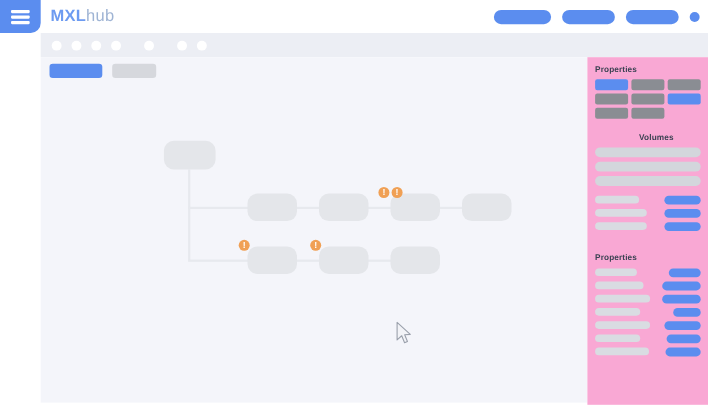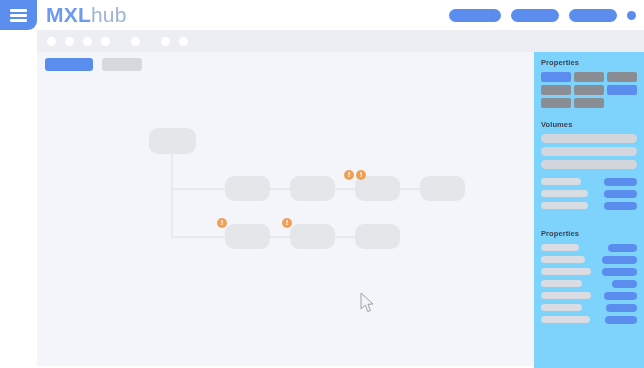--- a/index.html
+++ b/index.html
@@ -16,21 +16,21 @@
   .topbar{position:absolute;left:0;top:0;width:644px;height:30px;background:#ffffff;}
   .menu-btn{
     position:absolute;left:0;top:0;width:37px;height:30px;
     background:#5b8def;border-bottom-right-radius:9px;
     display:flex;align-items:center;justify-content:center;cursor:pointer;
   }
   .menu-btn .bars{width:17px;height:13px;display:flex;flex-direction:column;justify-content:space-between;}
   .menu-btn .bars i{display:block;height:3px;background:#ffffff;border-radius:1px;}
   .brand{
     position:absolute;left:46px;top:4px;
-    font-size:21px;letter-spacing:.2px;line-height:22px;white-space:nowrap;
+    font-size:15px;letter-spacing:.2px;line-height:22px;white-space:nowrap;
   }
   .brand .b1{color:#6d9bf1;font-weight:700;}
   .brand .b2{color:#9fb4d4;font-weight:400;}
 
   .topbtns{position:absolute;right:8px;top:8px;height:14px;display:flex;align-items:center;gap:10px;}
   .pill-btn{height:13px;border-radius:7px;background:#5b8def;cursor:pointer;}
   .pill-btn.w1{width:52px;}
   .pill-btn.w2{width:48px;}
   .pill-btn.w3{width:48px;}
   .dot-btn{width:9px;height:9px;border-radius:50%;background:#5b8def;cursor:pointer;}
@@ -70,21 +70,21 @@
     background:#f0a055;color:#ffffff;font-size:8px;line-height:10px;
     text-align:center;font-weight:700;font-family:"Liberation Sans",sans-serif;
     cursor:pointer;
   }
 
   .cursor{position:absolute;left:322px;top:240px;width:16px;height:22px;pointer-events:none;}
 
   
   .sidebar{
     position:absolute;left:534px;top:52px;width:110px;height:316px;
-    background:#7dd3fc;
+    background:#f9a8d4;
   }
   .sec-title{
     position:absolute;left:7px;font-size:7.5px;font-weight:700;color:#3b4252;
     letter-spacing:.1px;
   }
   .chip{position:absolute;height:10px;border-radius:2px;cursor:pointer;}
   .chip.blue{background:#5b8def;}
   .chip.gray{background:#8a8d93;}
   .bar{position:absolute;border-radius:5px;background:#d3d6dc;}
   .bar.light{background:#d9dce2;}
@@ -169,21 +169,21 @@
     <div class="sec-title" style="top:6px;">Properties</div>
     <div class="chip blue" style="left:7px;top:20px;width:30px;"></div>
     <div class="chip gray" style="left:40px;top:20px;width:30px;"></div>
     <div class="chip gray" style="left:73px;top:20px;width:30px;"></div>
     <div class="chip gray" style="left:7px;top:33px;width:30px;"></div>
     <div class="chip gray" style="left:40px;top:33px;width:30px;"></div>
     <div class="chip blue" style="left:73px;top:33px;width:30px;"></div>
     <div class="chip gray" style="left:7px;top:46px;width:30px;"></div>
     <div class="chip gray" style="left:40px;top:46px;width:30px;"></div>
 
-    <div class="sec-title" style="top:68px;">Volumes</div>
+    <div class="sec-title" style="top:68px;margin-left:40px;">Volumes</div>
     <div class="bar" style="left:7px;top:82px;width:96px;height:9px;"></div>
     <div class="bar" style="left:7px;top:95px;width:96px;height:9px;"></div>
     <div class="bar" style="left:7px;top:108px;width:96px;height:9px;"></div>
 
     <div class="bar light" style="left:7px;top:126px;width:40px;height:7px;"></div>
     <div class="bluepill" style="left:70px;top:126px;width:33px;"></div>
     <div class="bar light" style="left:7px;top:138px;width:47px;height:7px;"></div>
     <div class="bluepill" style="left:70px;top:138px;width:33px;"></div>
     <div class="bar light" style="left:7px;top:150px;width:47px;height:7px;"></div>
     <div class="bluepill" style="left:70px;top:150px;width:33px;"></div>

